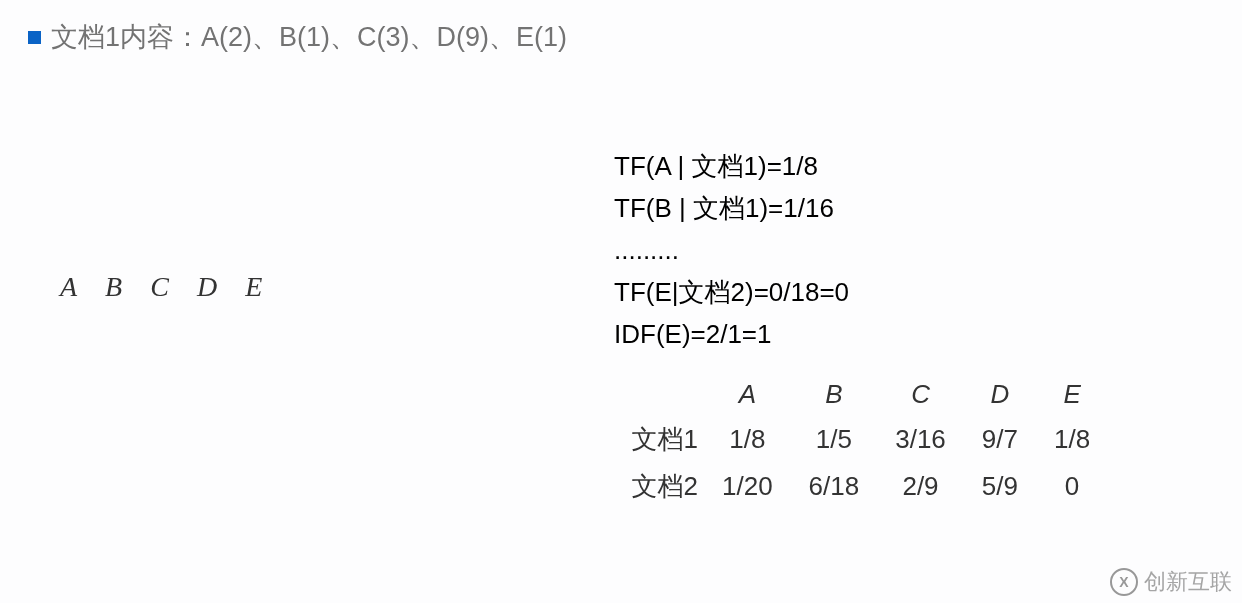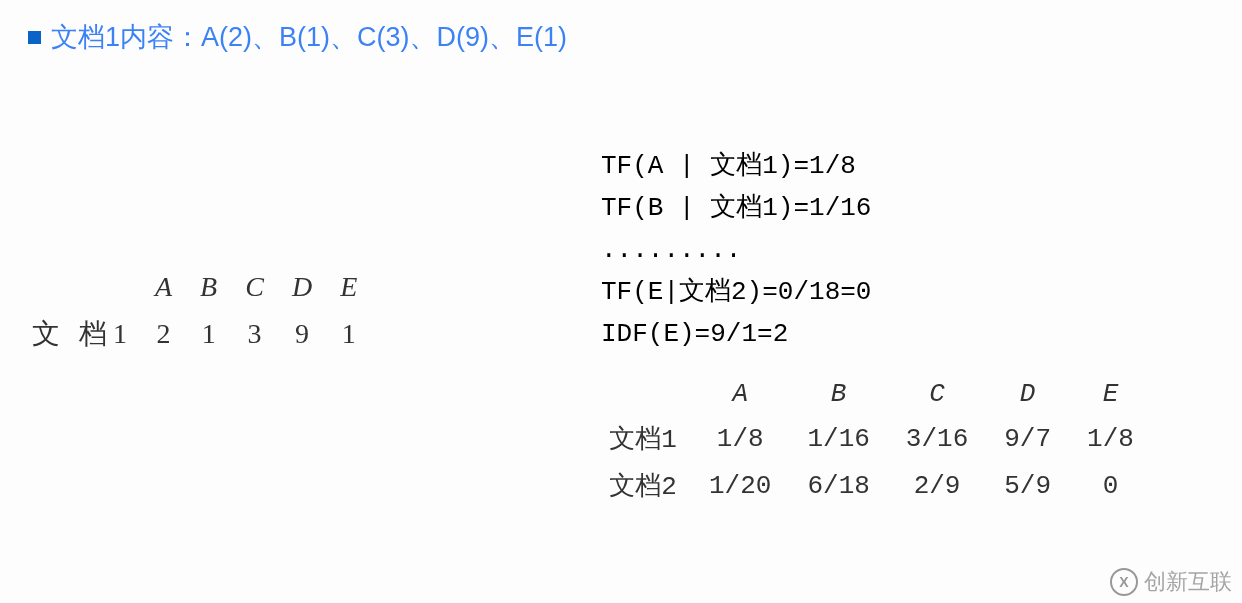--- a/index.html
+++ b/index.html
@@ -14,21 +14,21 @@
     }
     .bullet-list {
       padding: 14px 28px 0 28px;
     }
     .bullet-row {
       display: flex;
       align-items: center;
       height: 46px;
       font-size: 27px;
       font-family: "Microsoft YaHei", "SimHei", sans-serif;
-      color: #3b82f6;
+      color: #737373;
       font-weight: 500;
     }
     .bullet {
       width: 13px;
       height: 13px;
       background: #0a63c6;
       margin-right: 10px;
       flex: 0 0 auto;
     }
     .left-block {
@@ -48,43 +48,43 @@
     }
     .count-table th.italic { font-style: italic; }
     .count-table td.rowlabel {
       text-align: left;
       letter-spacing: 6px;
       padding-right: 8px;
       min-width: 115px;
     }
     .right-block {
       position: absolute;
-      left: 601px;
+      left: 614px;
       top: 145px;
       width: 620px;
-      font-family: Liberation Mono, monospace;
+      font-family: Liberation Sans, sans-serif;
     }
     .formula {
       font-size: 26px;
       line-height: 42px;
       color: #000;
     }
     .tfidf-table {
       border-collapse: collapse;
       margin-top: 18px;
     }
     .tfidf-table th, .tfidf-table td {
       font-weight: normal;
       text-align: center;
       font-size: 26px;
       padding: 6px 18px;
     }
     .tfidf-table th.italic { font-style: italic; }
     .tfidf-table td.rowlabel {
-      text-align: center;
+      text-align: right;
       padding-right: 6px;
       min-width: 90px;
     }
     .tfidf-table th.first, .tfidf-table td.first { padding-left: 0; }
     .watermark {
       position: absolute;
       right: 10px;
       bottom: 6px;
       display: flex;
       align-items: center;
@@ -124,53 +124,45 @@
   <table class="count-table">
     <tbody>
         <tr>
       <th class="first"></th>
       <th class="italic">A</th>
       <th class="italic">B</th>
       <th class="italic">C</th>
       <th class="italic">D</th>
       <th class="italic">E</th>
     </tr>
-    <tr>
-      <td class="rowlabel first">文 档1</td>
-      <td>2</td>
-      <td>1</td>
-      <td>3</td>
-      <td>9</td>
-      <td>1</td>
-    </tr>
   </tbody>
     </table>
 </div>
 
 <div class="right-block">
   <div class="formula">TF(A | 文档1)=1/8</div>
   <div class="formula">TF(B | 文档1)=1/16</div>
   <div class="formula dots">.........</div>
   <div class="formula">TF(E|文档2)=0/18=0</div>
-  <div class="formula">IDF(E)=9/1=2</div>
+  <div class="formula">IDF(E)=2/1=1</div>
 
   <table class="tfidf-table">
     <tbody>
         <tr>
       <th class="first"></th>
       <th class="italic">A</th>
       <th class="italic">B</th>
       <th class="italic">C</th>
       <th class="italic">D</th>
       <th class="italic">E</th>
     </tr>
     <tr>
       <td class="rowlabel first">文档1</td>
       <td>1/8</td>
-      <td>1/16</td>
+      <td>1/5</td>
       <td>3/16</td>
       <td>9/7</td>
       <td>1/8</td>
     </tr>
     <tr>
       <td class="rowlabel first">文档2</td>
       <td>1/20</td>
       <td>6/18</td>
       <td>2/9</td>
       <td>5/9</td>

